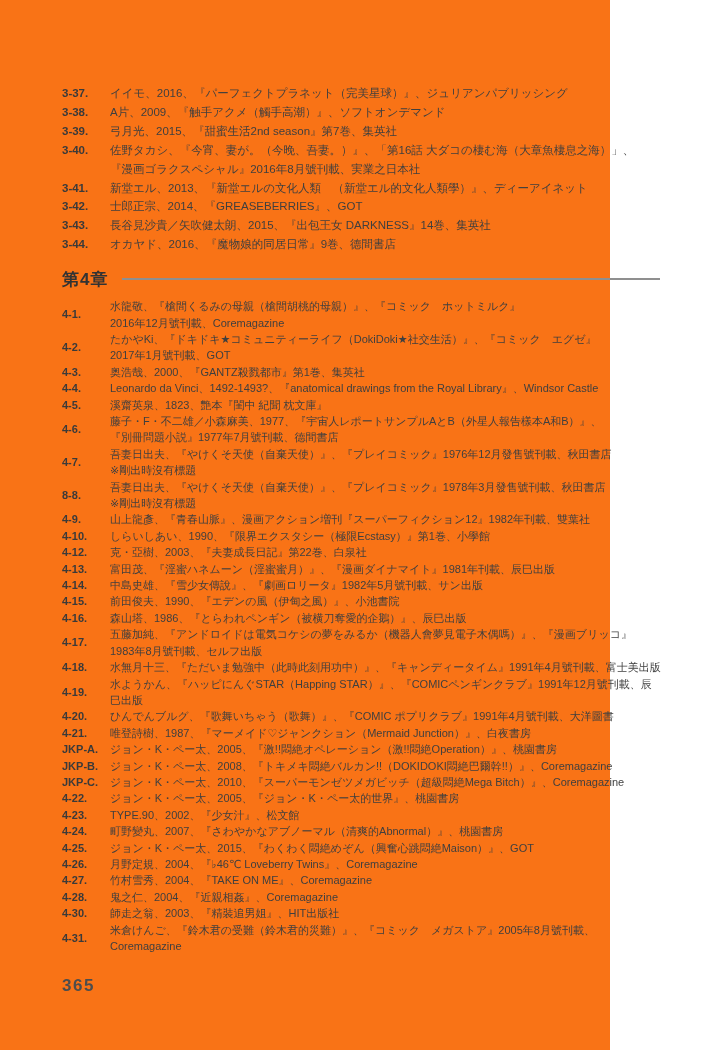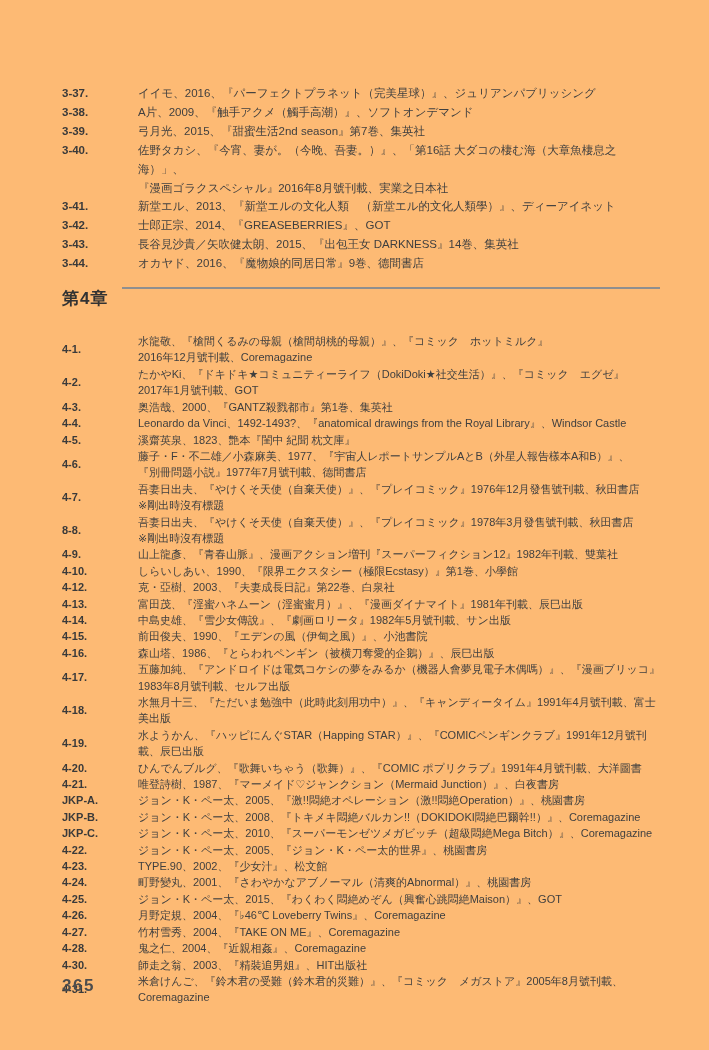--- a/index.html
+++ b/index.html
@@ -6,23 +6,23 @@
     margin: 0;
     padding: 0;
     width: 709px;
     height: 1050px;
     background: #ffffff;
     overflow: hidden;
     font-family: "Liberation Sans", "DejaVu Sans", sans-serif;
   }
   .page {
     position: relative;
-    width: 709px;
+    width: 610px;
     height: 1050px;
-    background: #fdba74;
+    background: #f97316;
     color: #3d3d3d;
   }
   .refs {
     position: absolute;
     left: 62px;
     top: 84px;
     width: 600px;
   }
   .list .entry {
     display: flex;
@@ -40,25 +40,25 @@
   .entry-id {
     flex: 0 0 48px;
     font-weight: bold;
     color: #3a3a3a;
     white-space: nowrap;
   }
   .entry-text {
     flex: 1;
     white-space: pre-line;
     color: #3f3f3f;
-    margin-left: 28px;
   }
   .chapter-heading {
     display: flex;
-    margin: 14px 0 24px 0;
+    align-items: center;
+    margin: 14px 0 8px 0;
     height: 22px;
   }
   .chapter-title {
     font-size: 17px;
     font-weight: bold;
     color: #333333;
     letter-spacing: 1px;
     white-space: nowrap;
   }
   .heading-rule {
@@ -260,21 +260,21 @@
     <span class="entry-text">ジョン・K・ペー太、2005、『ジョン・K・ペー太的世界』、桃園書房</span>
   </div>
 
   <div class="entry">
     <span class="entry-id">4-23.</span>
     <span class="entry-text">TYPE.90、2002、『少女汁』、松文館</span>
   </div>
 
   <div class="entry">
     <span class="entry-id">4-24.</span>
-    <span class="entry-text">町野變丸、2001、『さわやかなアブノーマル（清爽的Abnormal）』、桃園書房</span>
+    <span class="entry-text">町野變丸、2007、『さわやかなアブノーマル（清爽的Abnormal）』、桃園書房</span>
   </div>
 
   <div class="entry">
     <span class="entry-id">4-25.</span>
     <span class="entry-text">ジョン・K・ペー太、2015、『わくわく悶絶めぞん（興奮心跳悶絶Maison）』、GOT</span>
   </div>
 
   <div class="entry">
     <span class="entry-id">4-26.</span>
     <span class="entry-text">月野定規、2004、『♭46℃ Loveberry Twins』、Coremagazine</span>

